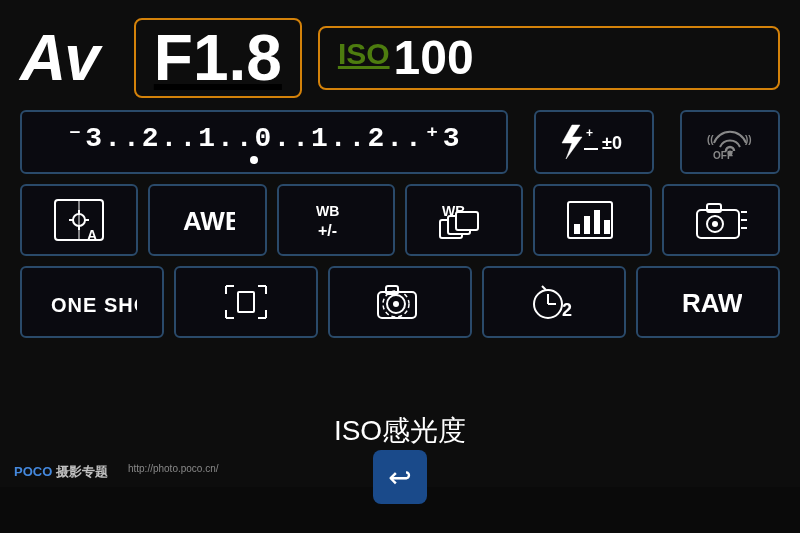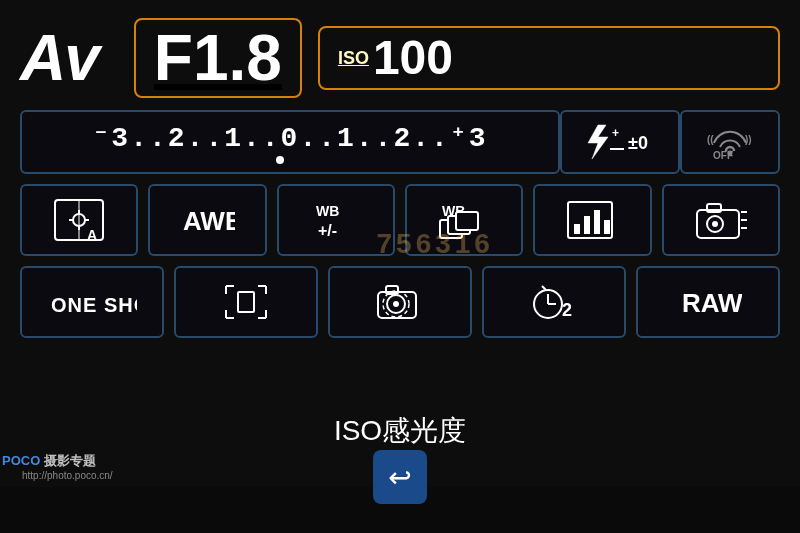--- a/index.html
+++ b/index.html
@@ -60,40 +60,40 @@
       border: 2px solid #d4820a;
       border-radius: 8px;
       padding: 6px 18px;
       flex: 1;
       display: flex;
       align-items: baseline;
       gap: 4px;
     }
 
     .iso-label-small {
-      color: #fef9c3;
-      font-size: 18px;
+      color: #4d7c0f;
+      font-size: 30px;
       font-weight: bold;
       vertical-align: super;
       position: relative;
       top: -10px;
       text-decoration: underline;
     }
 
     .iso-value {
       color: #ffffff;
       font-size: 48px;
       font-weight: bold;
       line-height: 1;
     }
 
     
     .row2 {
       display: flex;
-      gap: 0;
+      gap: 26px;
       margin-bottom: 10px;
     }
 
     .exposure-box {
       border: 2px solid #2a4a6a;
       border-radius: 6px;
       padding: 8px 16px;
       flex: 1;
       display: flex;
       flex-direction: column;
@@ -229,23 +229,23 @@
       font-size: 28px;
       font-weight: bold;
       pointer-events: none;
       letter-spacing: 4px;
     }
 
     
     .poco-brand {
       position: absolute;
       bottom: 6px;
-      left: 2px;
-      display: flex;
-      flex-direction: column;
+      left: 14px;
+      display: flex;
+      flex-direction: row;
     }
 
     .poco-title {
       color: #c0c0c0;
       font-size: 13px;
       font-weight: bold;
     }
 
     .poco-url {
       color: #888888;
@@ -461,21 +461,20 @@
   </div>
 
   <div class="row5">
     <div style="flex:0 0 60px"></div>
     <div class="bottom-label">ISO感光度</div>
     <div class="back-button">
       <span class="back-arrow">↩</span>
     </div>
   </div>
 
-  <div class="watermark">756316</div>
 
   <div class="poco-brand">
     <div class="poco-title">
       <span style="color:#4488dd">POCO</span>
       <span> 摄影专题</span>
     </div>
     <div class="poco-url">http://photo.poco.cn/</div>
   </div>
 
 </div>

